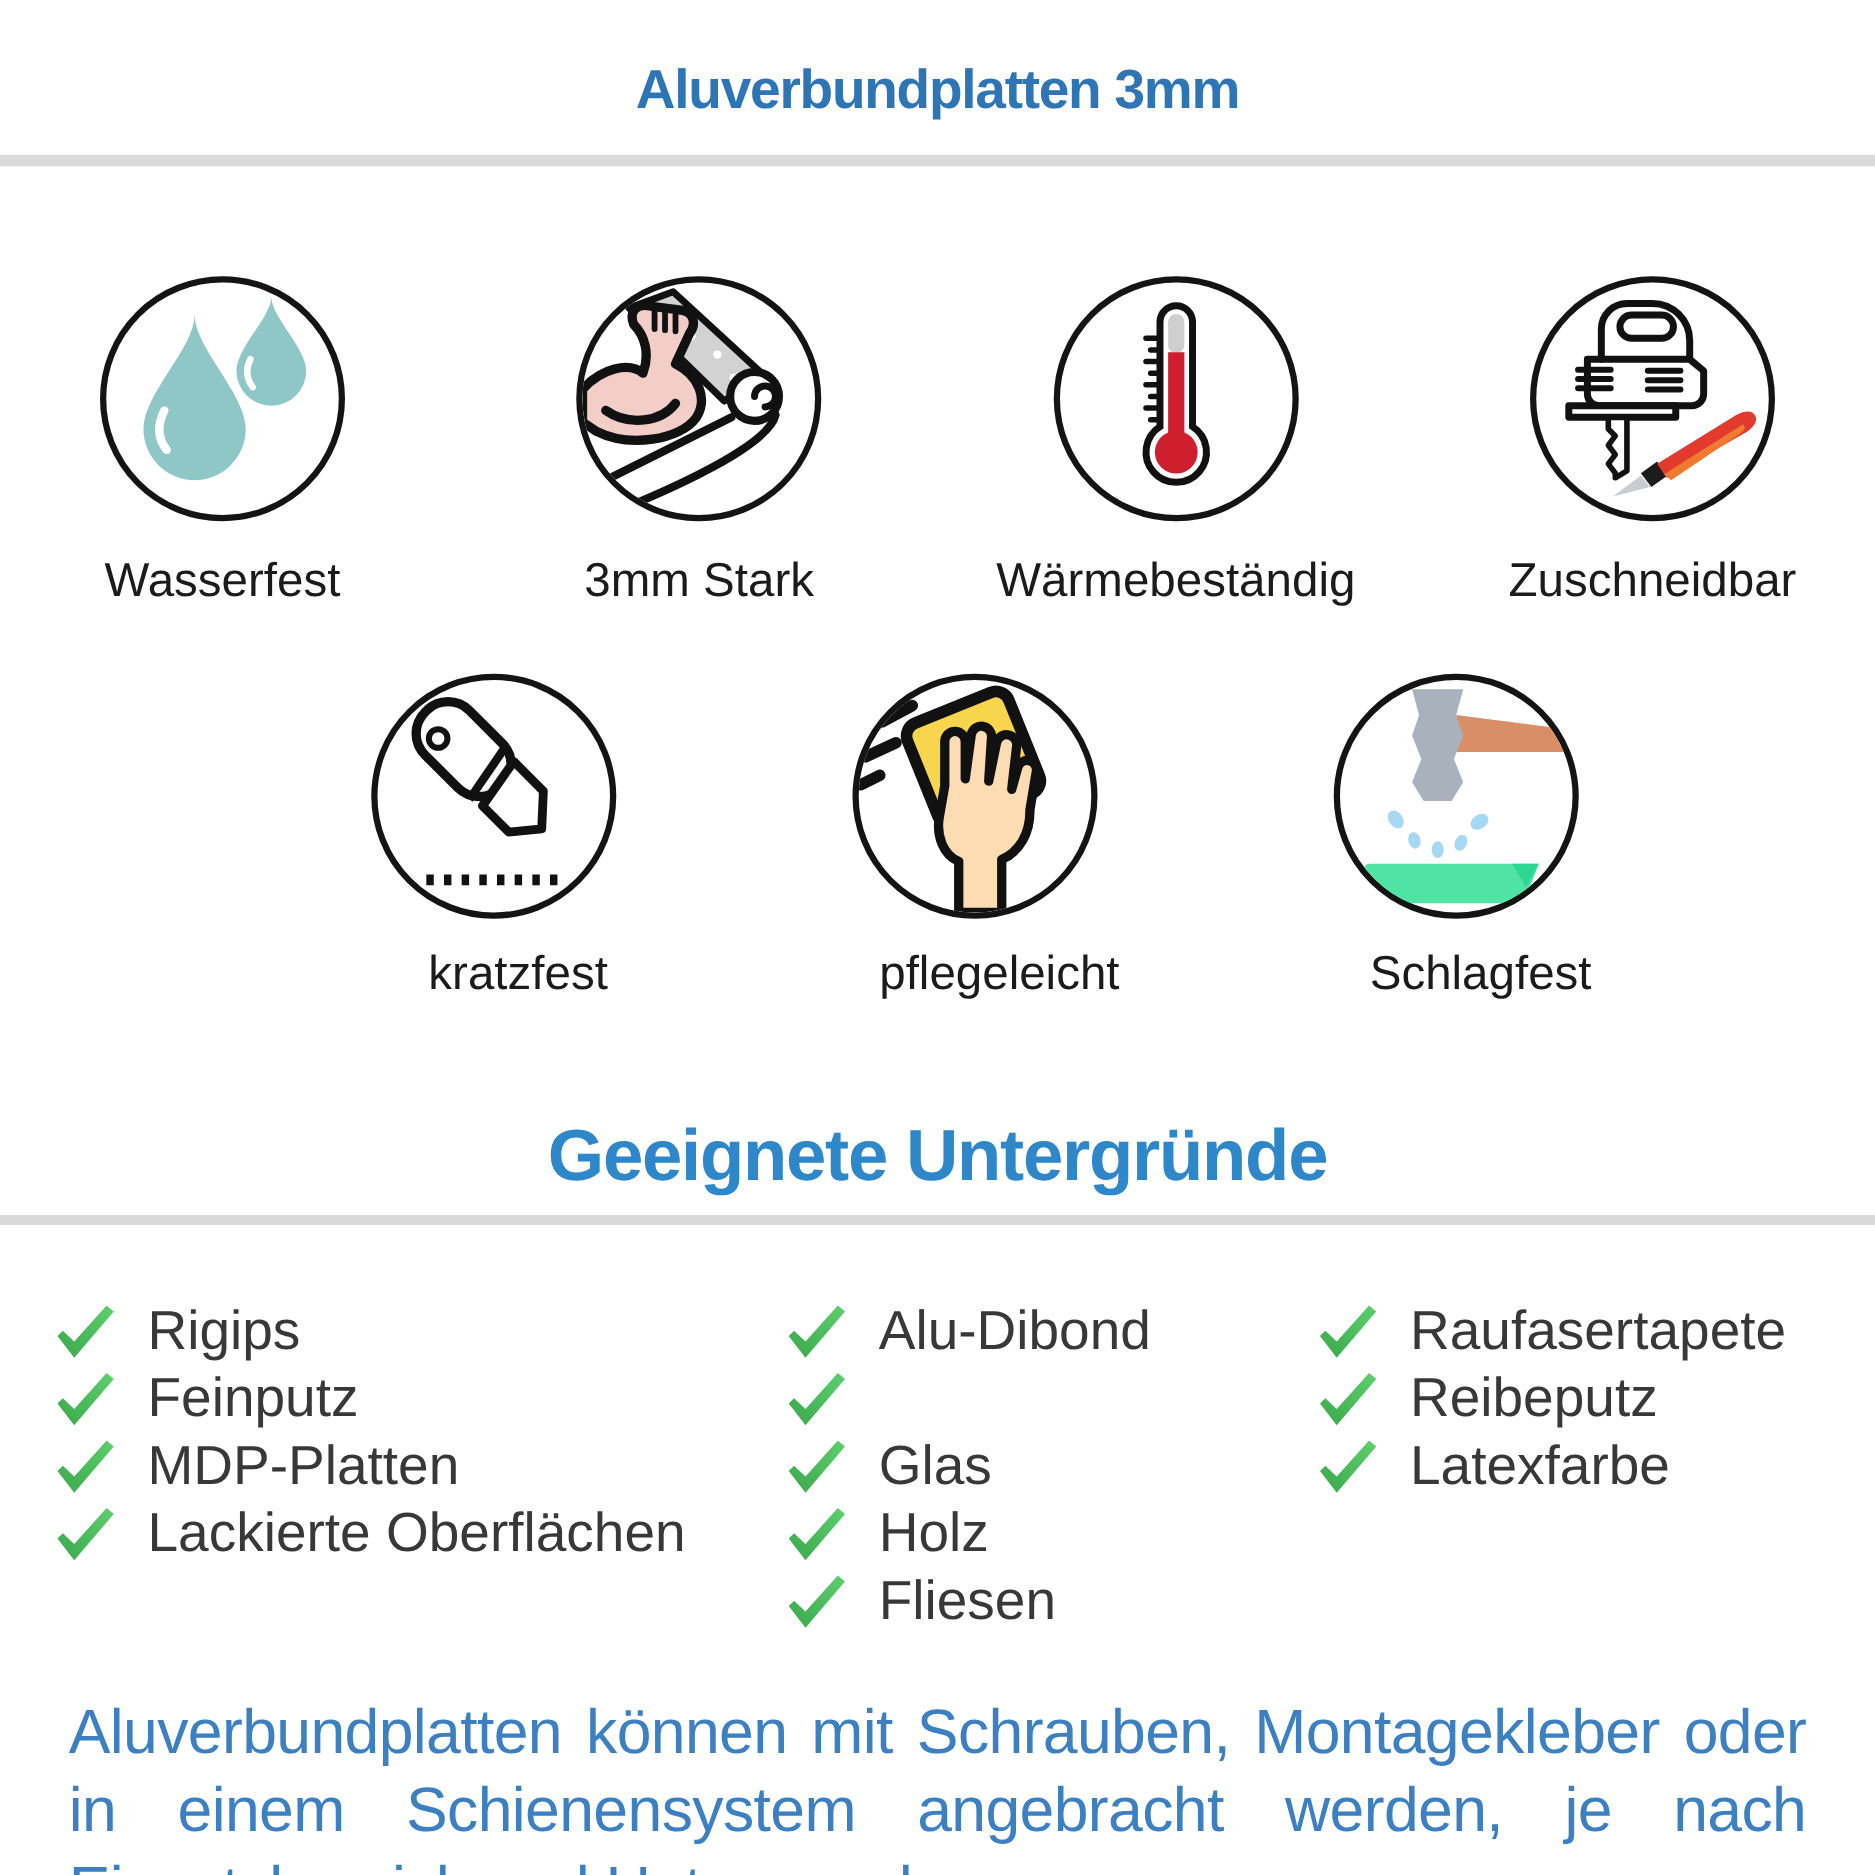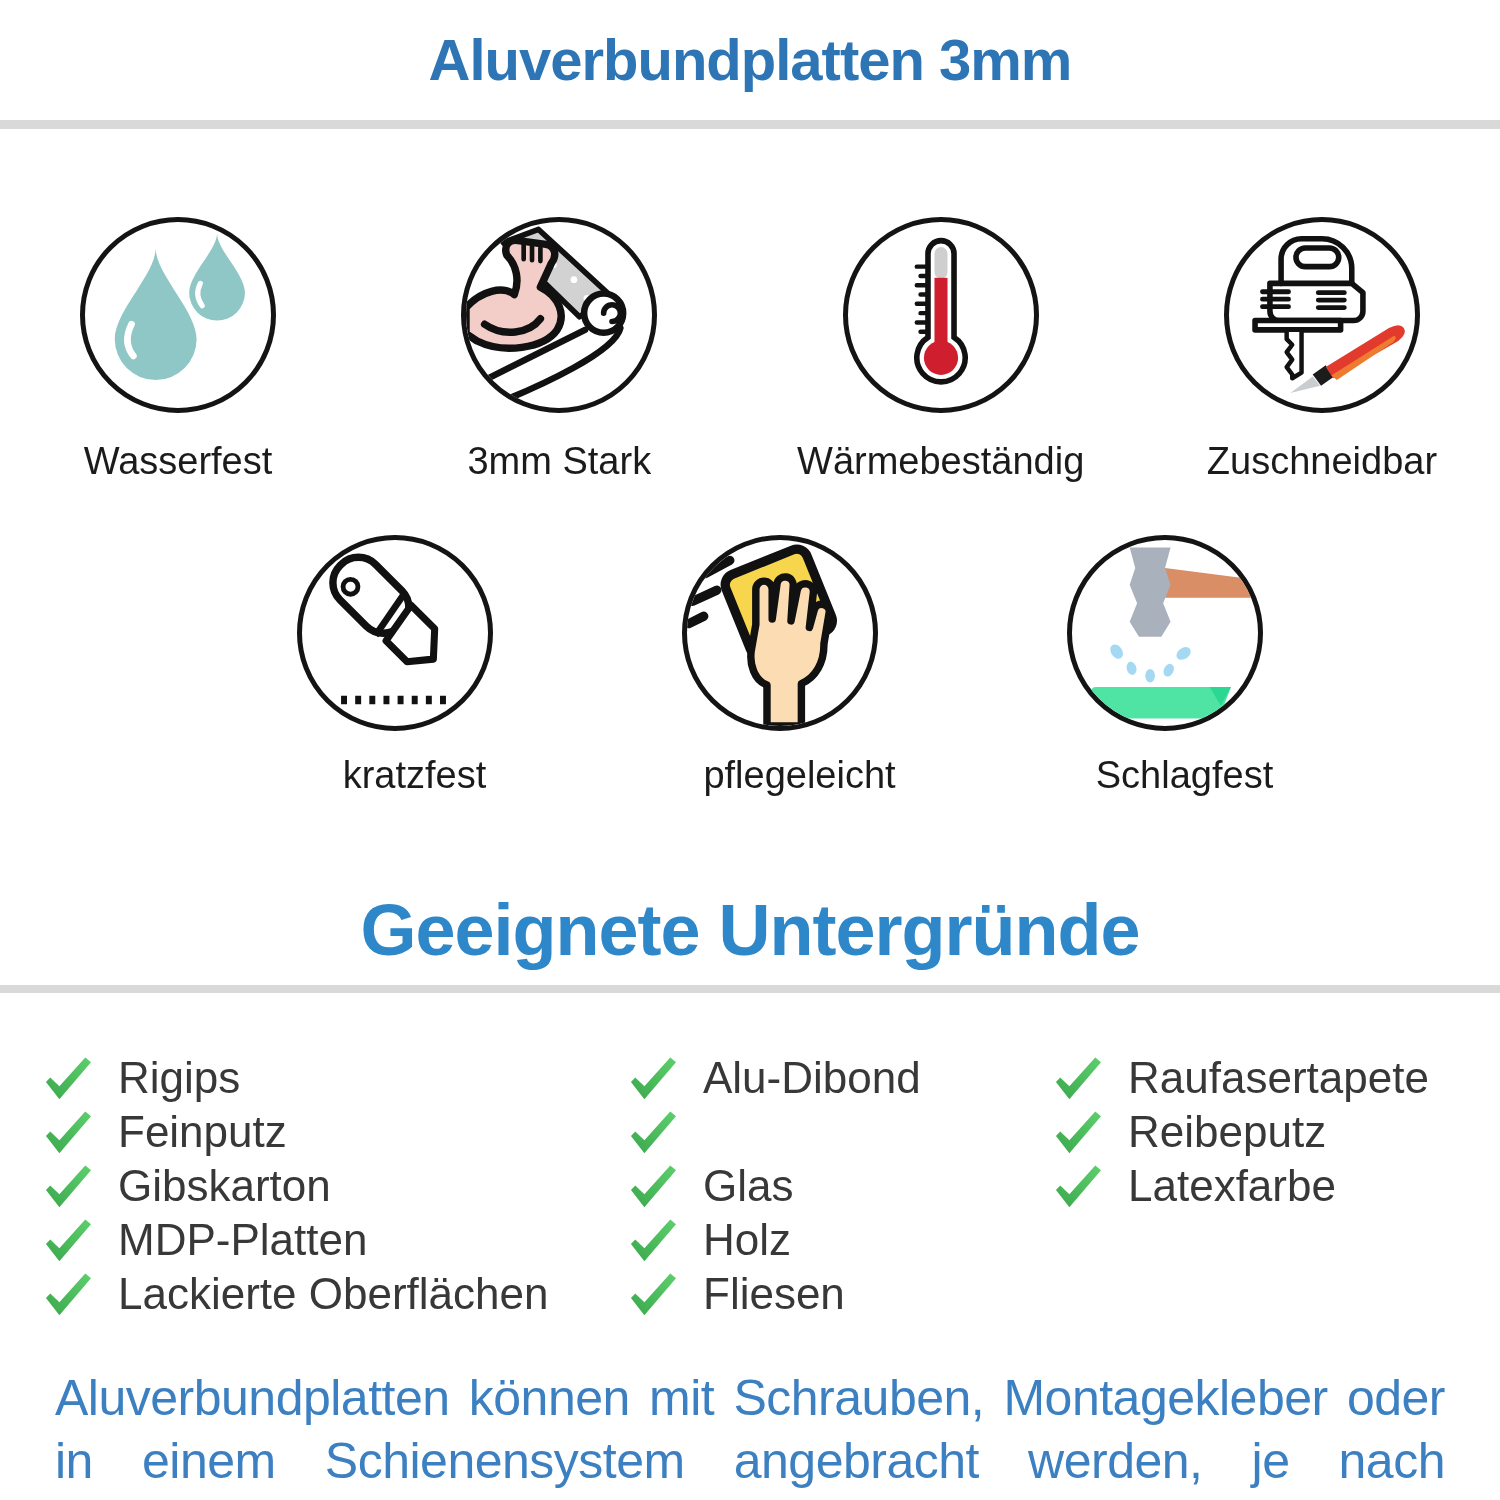--- a/index.html
+++ b/index.html
@@ -5,24 +5,24 @@
   html,body{margin:0;padding:0;background:#fff;}
   .page{
     width:1500px;height:1500px;background:#ffffff;overflow:hidden;
     font-family:"Liberation Sans","DejaVu Sans",sans-serif;
     position:relative;
   }
   .title{
     margin:0;text-align:center;font-weight:bold;letter-spacing:-1px;
   }
   .title1{
-    padding-top:26px;font-size:58px;line-height:1.18;color:#2e75b6;
+    padding-top:46px;font-size:44px;line-height:1.18;color:#2e75b6;
   }
   .title2{
-    margin-top:88px;font-size:72px;line-height:1.2;color:#2e87c9;
+    margin-top:88px;font-size:58px;line-height:1.2;color:#2e87c9;
   }
   .divider{width:100%;height:9px;background:#d9d9d9;}
   .divider-top{margin-top:26px;}
   .divider-mid{margin-top:12px;height:8px;}
 
   .feat-row{display:flex;align-items:flex-start;}
   .row1{padding:88px 58px 0 58px;justify-content:space-between;}
   .row2{margin-top:50px;justify-content:center;gap:165px;padding-left:60px;}
   .feat{display:flex;flex-direction:column;align-items:center;width:240px;}
   .row2 .feat{width:220px;}
@@ -213,28 +213,20 @@
             </svg>
           </span>
         <span class="check-text">Feinputz</span>
       </li>
       <li class="check-item">
         <span class="checkmark">
             <svg viewBox="0 0 52 48">
               <path d="M3,27 L7.5,22.5 L17,31.5 L44,1.5 L50,6.5 L17,45 Z" fill="url(#ckgrad)"></path>
             </svg>
           </span>
-        <span class="check-text">Gibskarton</span>
-      </li>
-      <li class="check-item">
-        <span class="checkmark">
-            <svg viewBox="0 0 52 48">
-              <path d="M3,27 L7.5,22.5 L17,31.5 L44,1.5 L50,6.5 L17,45 Z" fill="url(#ckgrad)"></path>
-            </svg>
-          </span>
         <span class="check-text">MDP-Platten</span>
       </li>
       <li class="check-item">
         <span class="checkmark">
             <svg viewBox="0 0 52 48">
               <path d="M3,27 L7.5,22.5 L17,31.5 L44,1.5 L50,6.5 L17,45 Z" fill="url(#ckgrad)"></path>
             </svg>
           </span>
         <span class="check-text">Lackierte Oberflächen</span>
       </li>

